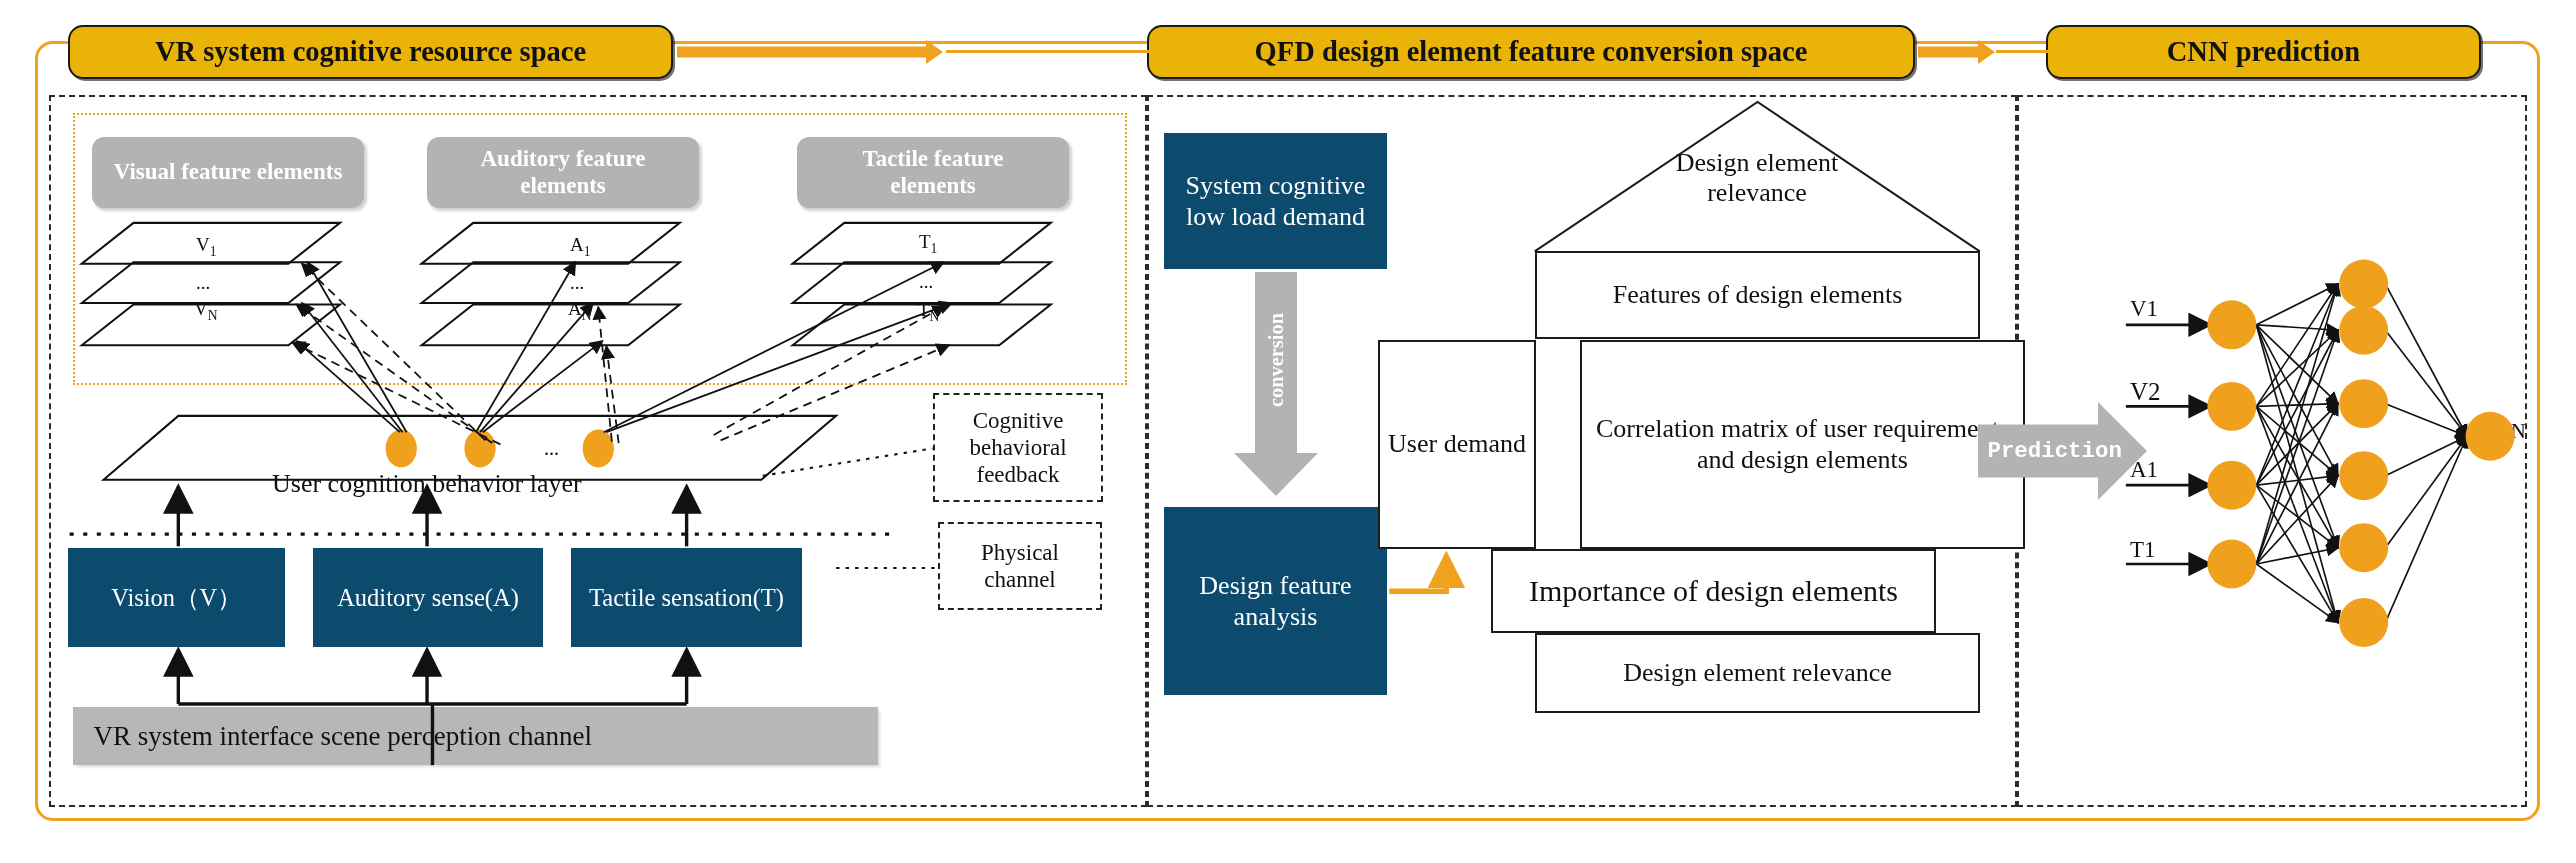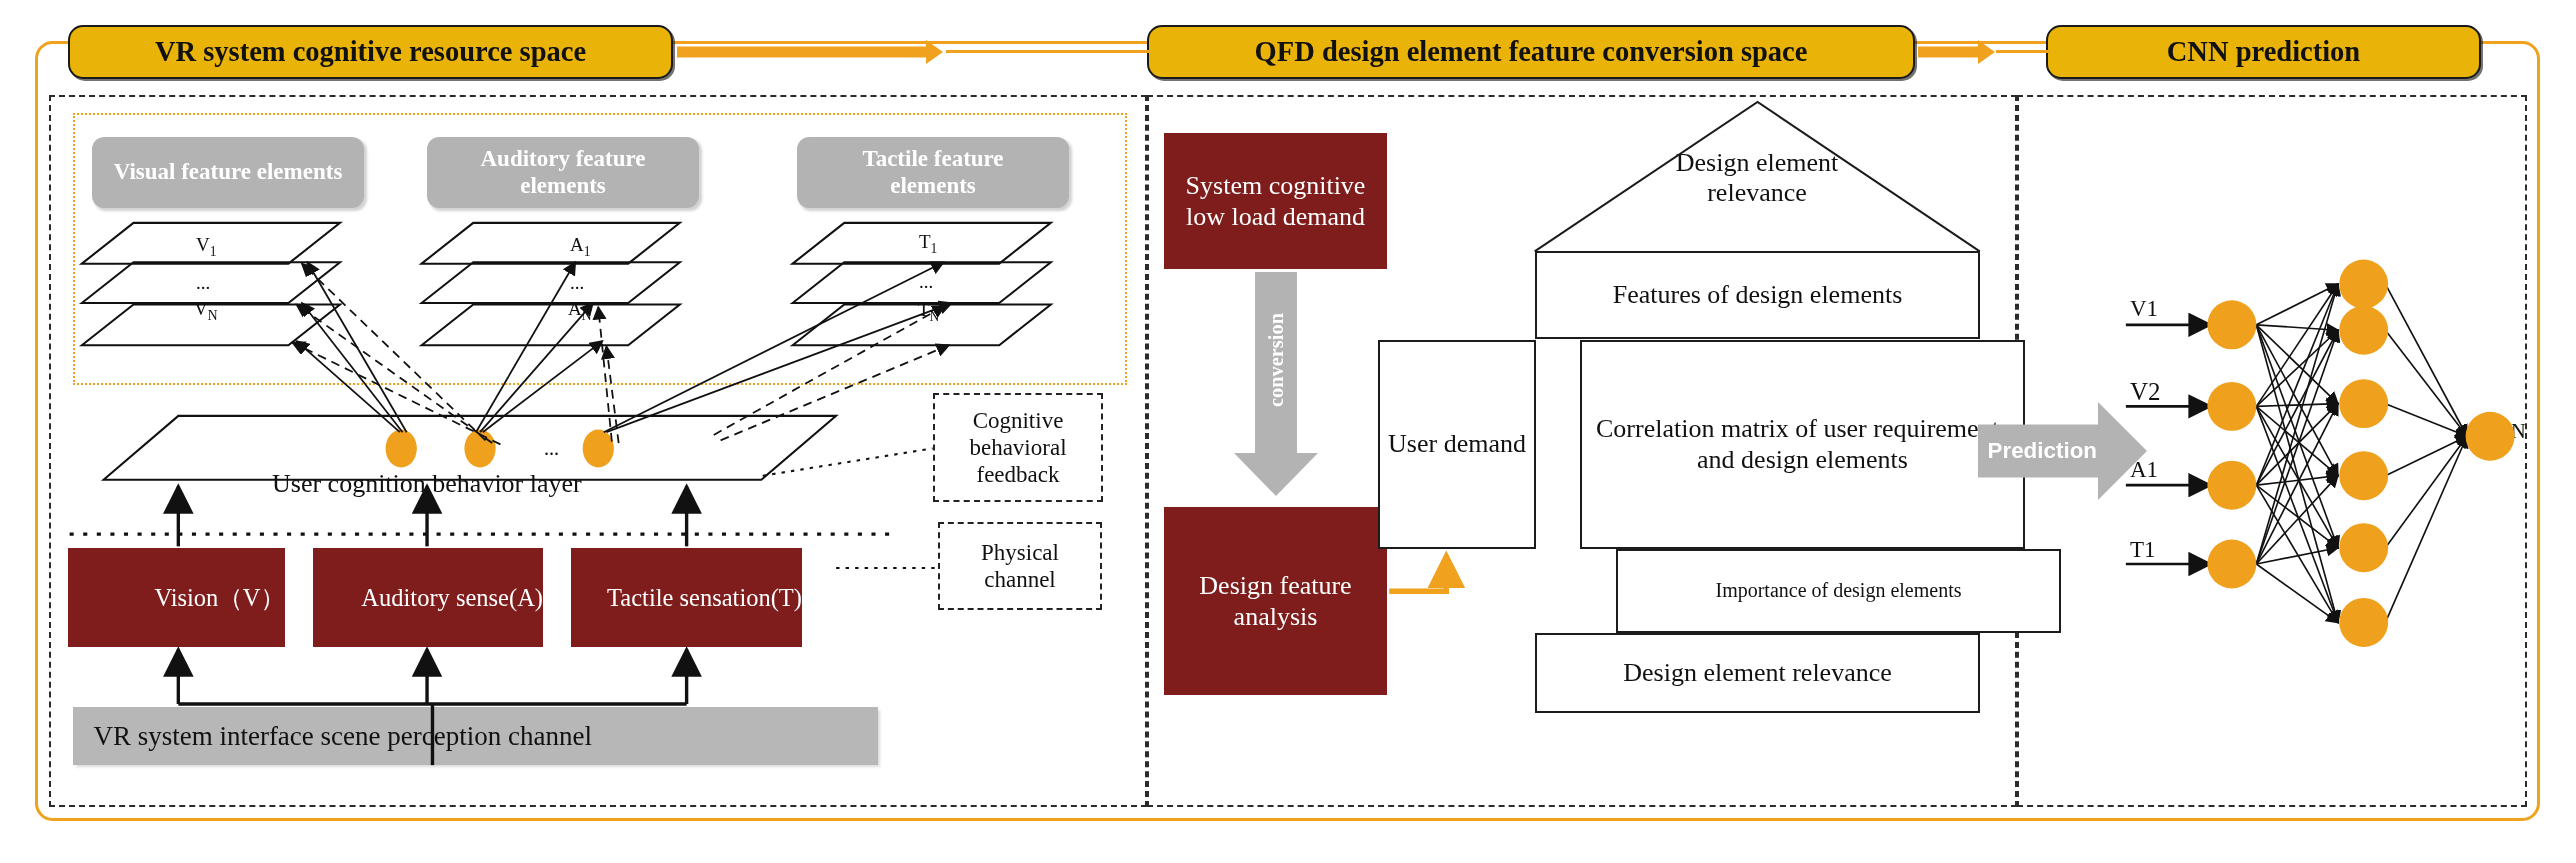--- a/index.html
+++ b/index.html
@@ -25,21 +25,21 @@
   .oarrow .head{position:absolute;top:50%;transform:translateY(-50%);width:0;height:0;
       border-top:12.2px solid transparent;border-bottom:12.2px solid transparent;border-left:17.7px solid #F0A11E;}
   .othin{position:absolute;height:2.7px;background:#F0A11E;}
 
   
   .dotbox{position:absolute;border:2.7px dotted #F0A11E;box-sizing:border-box;}
   .graycap{position:absolute;background:#B3B3B3;border-radius:12.2px;display:flex;align-items:center;
       justify-content:center;text-align:center;color:#fff;font-weight:700;
       font-family:"Liberation Serif",serif;line-height:1.15;
       box-shadow:2.7px 2.7px 2.7px rgba(0,0,0,.18);box-sizing:border-box;}
-  .orangebox{position:absolute;background:#7f1d1d;display:flex;align-items:center;justify-content:flex-end;
+  .orangebox{position:absolute;background:#0c4a6e;display:flex;align-items:center;justify-content:center;
       text-align:center;color:#fff;font-family:"Liberation Serif",serif;line-height:1.2;box-sizing:border-box;}
   .graybar{position:absolute;background:#B7B7B7;display:flex;align-items:center;justify-content:flex-start;
       color:#111;font-family:"Liberation Serif",serif;box-sizing:border-box;padding-left:20.4px;
       box-shadow:2.7px 2.7px 2.7px rgba(0,0,0,.15);}
   .dashbox{position:absolute;border:2px dashed #222;display:flex;align-items:center;justify-content:center;
       text-align:center;color:#111;font-family:"Liberation Serif",serif;line-height:1.18;box-sizing:border-box;}
 
   .cogline{position:absolute;color:#111;font-family:"Liberation Serif",serif;white-space:nowrap;}
 
   
@@ -53,21 +53,21 @@
   .convlabel{position:absolute;left:50%;top:50%;color:#fff;font-weight:700;
       font-family:"Liberation Serif",serif;white-space:nowrap;
       transform:translate(-50%,-50%) rotate(-90deg);transform-origin:center;}
 
   
   .predwrap{position:absolute;}
   .predbody{position:absolute;left:0;top:50%;transform:translateY(-50%);background:#B3B3B3;}
   .predhead{position:absolute;top:50%;transform:translateY(-50%);width:0;height:0;
       border-top:49px solid transparent;border-bottom:49px solid transparent;border-left:49px solid #B3B3B3;}
   .predlabel{position:absolute;left:9.5px;top:50%;transform:translateY(-50%);color:#fff;
-      font-weight:700;font-family:Liberation Sans, sans-serif;white-space:nowrap;}
+      font-weight:700;font-family:Liberation Mono, monospace;white-space:nowrap;}
 
   
   .nnlab{position:absolute;color:#111;font-family:"Liberation Serif",serif;white-space:nowrap;}
 
   svg.ovl{position:absolute;left:0;top:0;width:2576px;height:863px;pointer-events:none;}
 </style>
 </head>
 <body>
 
 <div id="stage">
@@ -180,21 +180,21 @@
   </div>
 
   <div class="qcell" style="left:1378px;top:340px;width:158px;height:209px;font-size:26px;padding:0 4.1px;">
     <span>User demand</span>
   </div>
 
   <div class="qcell" style="left:1535px;top:340px;width:445px;height:209px;font-size:26px;padding:0 8.2px;margin-left:45px;">
     <span>Correlation matrix of user requirements and design elements</span>
   </div>
 
-  <div class="qcell" style="left:1616px;top:549px;width:445px;height:84px;font-size:20px;padding:0 6.8px;">
+  <div class="qcell" style="left:1491px;top:549px;width:445px;height:84px;font-size:30px;padding:0 6.8px;">
     <span>Importance of design elements</span>
   </div>
 
   <div class="qcell" style="left:1535px;top:633px;width:445px;height:80px;font-size:26px;padding:0 6.8px;">
     <span>Design element relevance</span>
   </div>
 
   <div class="cogline" style="left:1645px;top:148px;width:224px;font-size:26px;text-align:center;line-height:1.16;white-space:normal;">Design element relevance</div>
 
   <div class="predwrap" style="left:1978px;top:401px;width:170px;height:99px;">

